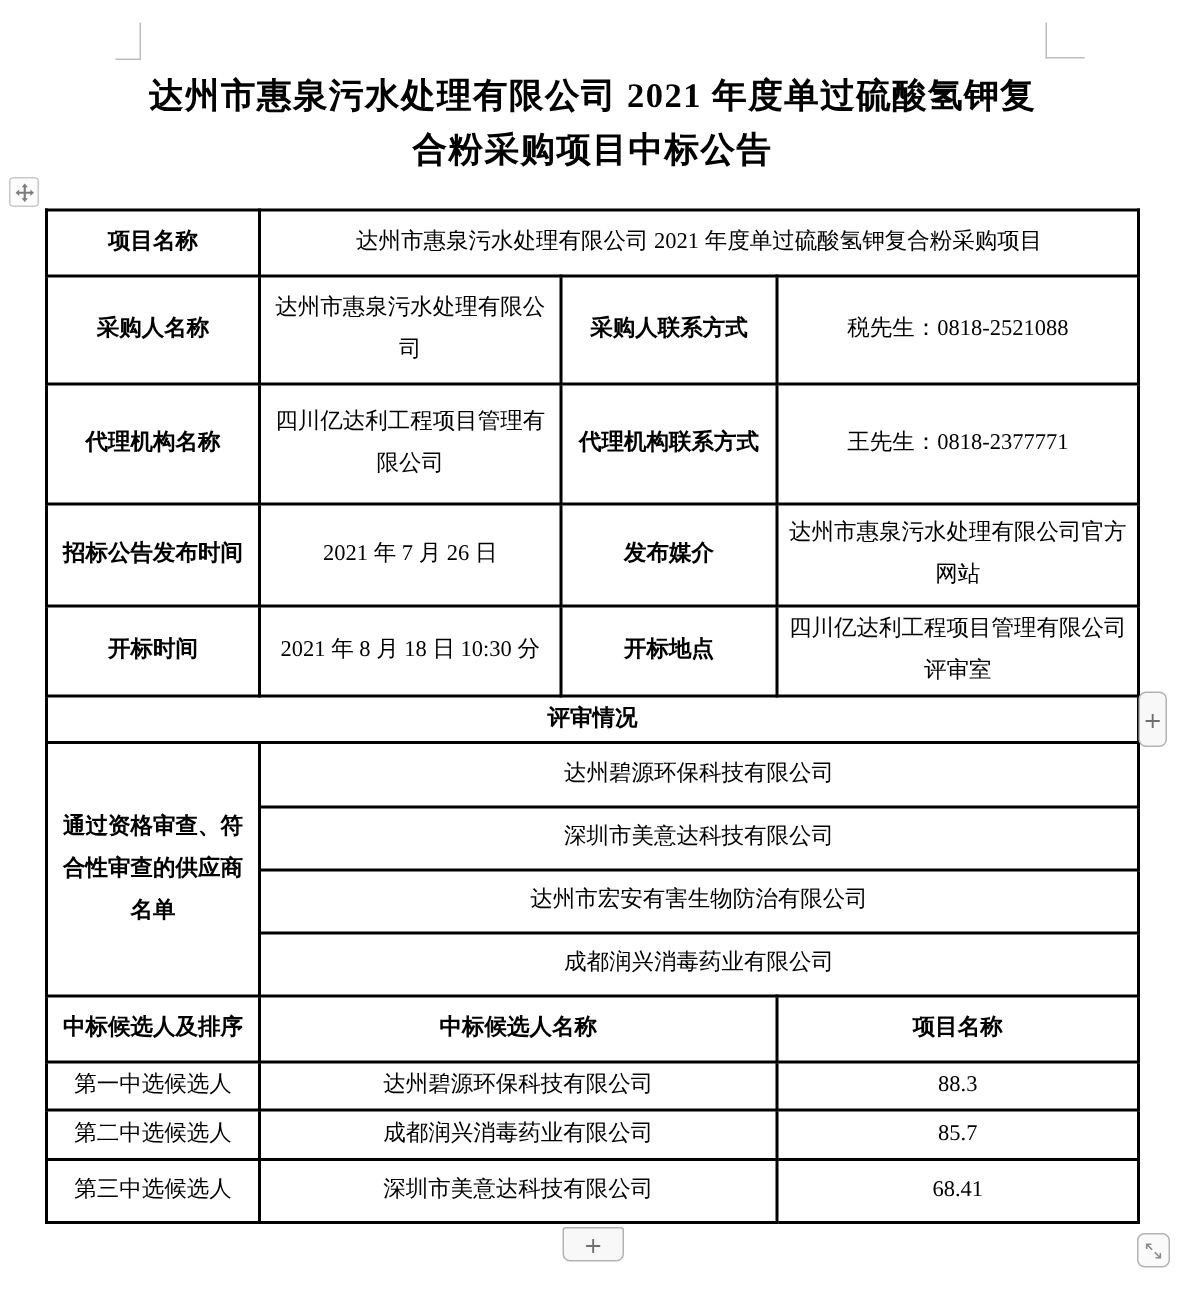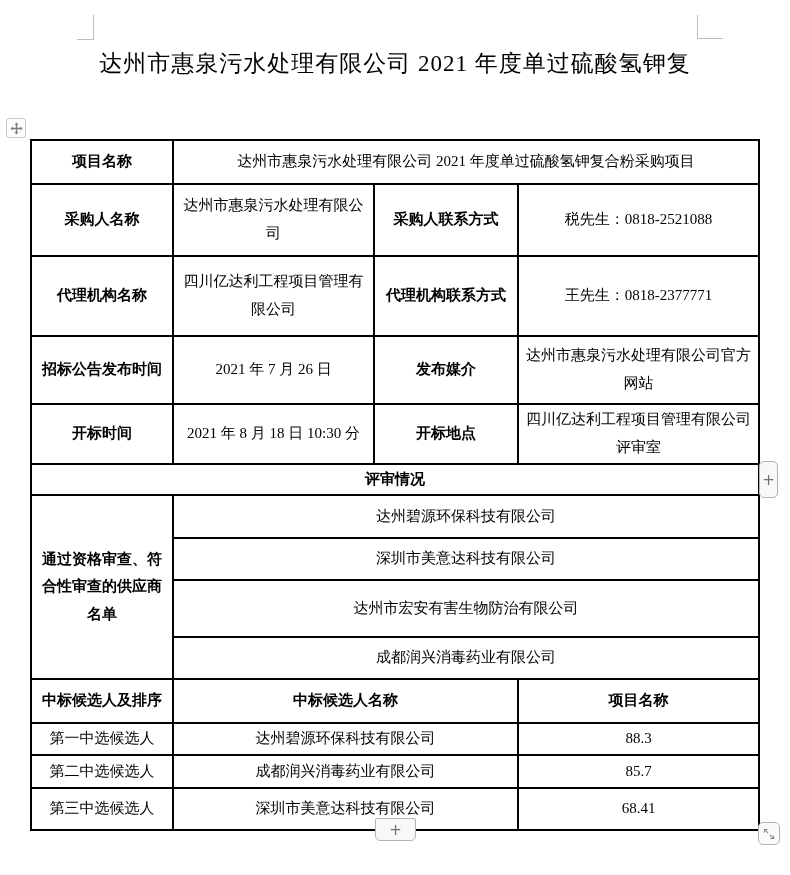--- a/index.html
+++ b/index.html
@@ -14,21 +14,21 @@
   
   .mark { position: absolute; }
   .mark-tl { left: 77px; top: 15px; width: 16px; height: 24px;
              border-right: 1px solid #bdbdbd; border-bottom: 1px solid #bdbdbd; }
   .mark-tr { left: 697px; top: 15px; width: 25px; height: 23px;
              border-left: 1px solid #bdbdbd; border-bottom: 1px solid #bdbdbd; }
 
   
   .doc-title {
     position: absolute; left: 0; top: 46px; width: 790px;
-    text-align: center; font-weight: normal; font-size: 23px; line-height: 36px;
+    text-align: center; font-weight: bold; font-size: 23px; line-height: 36px;
     letter-spacing: 1px;
   }
 
   
   .move-handle {
     position: absolute; left: 6px; top: 118px; width: 18px; height: 18px;
     background: #fcfcfc; border: 1px solid #c9c9c9; border-radius: 3px;
     display: flex; align-items: center; justify-content: center;
   }
 
@@ -60,20 +60,21 @@
   .resize-handle { left: 758px; top: 822px; width: 22px; height: 23px; background: #fafafa; }
 </style>
 </head>
 <body>
 
 <div class="mark mark-tl"></div>
 <div class="mark mark-tr"></div>
 
 <div class="doc-title">
   <div>达州市惠泉污水处理有限公司 2021 年度单过硫酸氢钾复</div>
+  <div>合粉采购项目中标公告</div>
 </div>
 
 <div class="move-handle">
   <span style="display:flex;">
     <svg width="13" height="13" viewBox="0 0 16 16">
       <path d="M8 0.5 L10.6 3.4 H8.9 V7.1 H12.6 V5.4 L15.5 8 L12.6 10.6 V8.9 H8.9 V12.6 H10.6 L8 15.5 L5.4 12.6 H7.1 V8.9 H3.4 V10.6 L0.5 8 L3.4 5.4 V7.1 H7.1 V3.4 H5.4 Z" fill="#7d7d7d"></path>
     </svg>
   </span>
 </div>
 
@@ -116,21 +117,21 @@
     <tr style="height:31px">
       <td class="lbl" colspan="4">评审情况</td>
     </tr>
     <tr style="height:43px">
       <td class="lbl" rowspan="4">通过资格审查、符合性审查的供应商名单</td>
       <td colspan="3">达州碧源环保科技有限公司</td>
     </tr>
     <tr style="height:42px">
       <td colspan="3">深圳市美意达科技有限公司</td>
     </tr>
-    <tr style="height:57px">
+    <tr style="height:42px">
       <td colspan="3">达州市宏安有害生物防治有限公司</td>
     </tr>
     <tr style="height:42px">
       <td colspan="3">成都润兴消毒药业有限公司</td>
     </tr>
     <tr style="height:44px">
       <td class="lbl">中标候选人及排序</td>
       <td class="lbl" colspan="2">中标候选人名称</td>
       <td class="lbl">项目名称</td>
     </tr>

